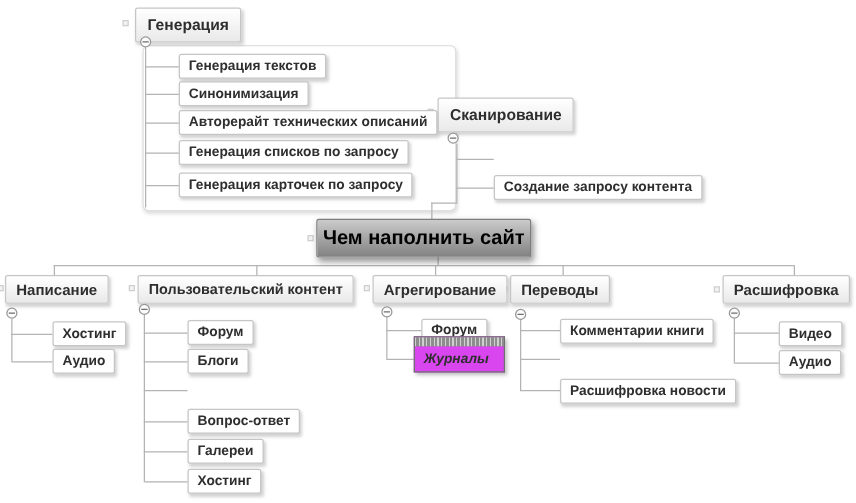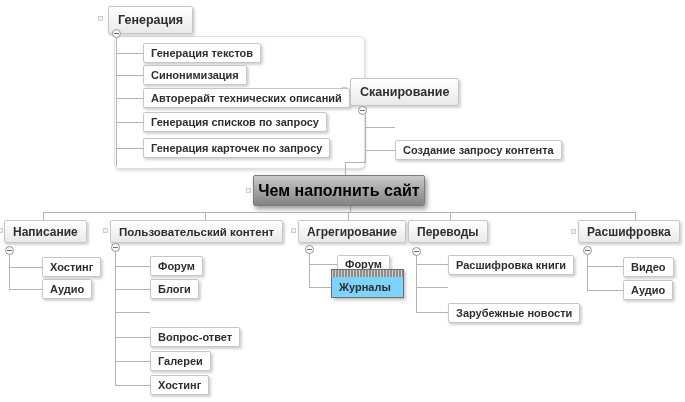--- a/index.html
+++ b/index.html
@@ -42,21 +42,21 @@
   }
   
   .panel{
     position:absolute;left:114px;top:36px;width:249px;height:131px;
     border:1px solid #e0e0e0;border-radius:5px;background:#ffffff;
     box-shadow:1px 2px 3px rgba(140,140,140,.28);z-index:1;
   }
   
   .selframe{
     position:absolute;left:331px;top:269px;width:73px;height:29px;box-sizing:border-box;
-    border:1px solid #6f6f6f;background:#7dd3fc;box-shadow:1.5px 2px 3px rgba(90,90,90,.4);z-index:3;
+    border:1px solid #6f6f6f;background:#d946ef;box-shadow:1.5px 2px 3px rgba(90,90,90,.4);z-index:3;font-style:italic;
   }
   .selframe .bar{
     height:7px;
     background:repeating-linear-gradient(90deg,#d0d0d0 0 1px,#8d8d8d 1px 3px),
                linear-gradient(180deg,#9a9a9a,#868686);
   }
   .selframe .lbl{
     display:flex;align-items:center;height:20px;padding:0 7px;
     font-size:11px;font-weight:bold;color:#2e2e2e;white-space:nowrap;
   }
@@ -156,20 +156,20 @@
 
   <div class="node main2" style="left:298px;top:220px">Агрегирование</div>
   <div class="node leaf" style="left:337px;top:255px;height:18px">Форум</div>
 
   <div class="selframe">
     <div class="bar"></div>
     <div class="lbl">Журналы</div>
   </div>
 
   <div class="node main2" style="left:408px;top:220px">Переводы</div>
-  <div class="node leaf" style="left:448px;top:255px">Расшифровка книги</div>
-  <div class="node leaf" style="left:448px;top:303px">Зарубежные новости</div>
+  <div class="node leaf" style="left:448px;top:255px">Комментарии книги</div>
+  <div class="node leaf" style="left:448px;top:303px">Расшифровка новости</div>
 
   <div class="node main2" style="left:578px;top:220px">Расшифровка</div>
   <div class="node leaf" style="left:623px;top:257px">Видео</div>
   <div class="node leaf" style="left:623px;top:280px">Аудио</div>
 
 </div>
 
 </body></html>

